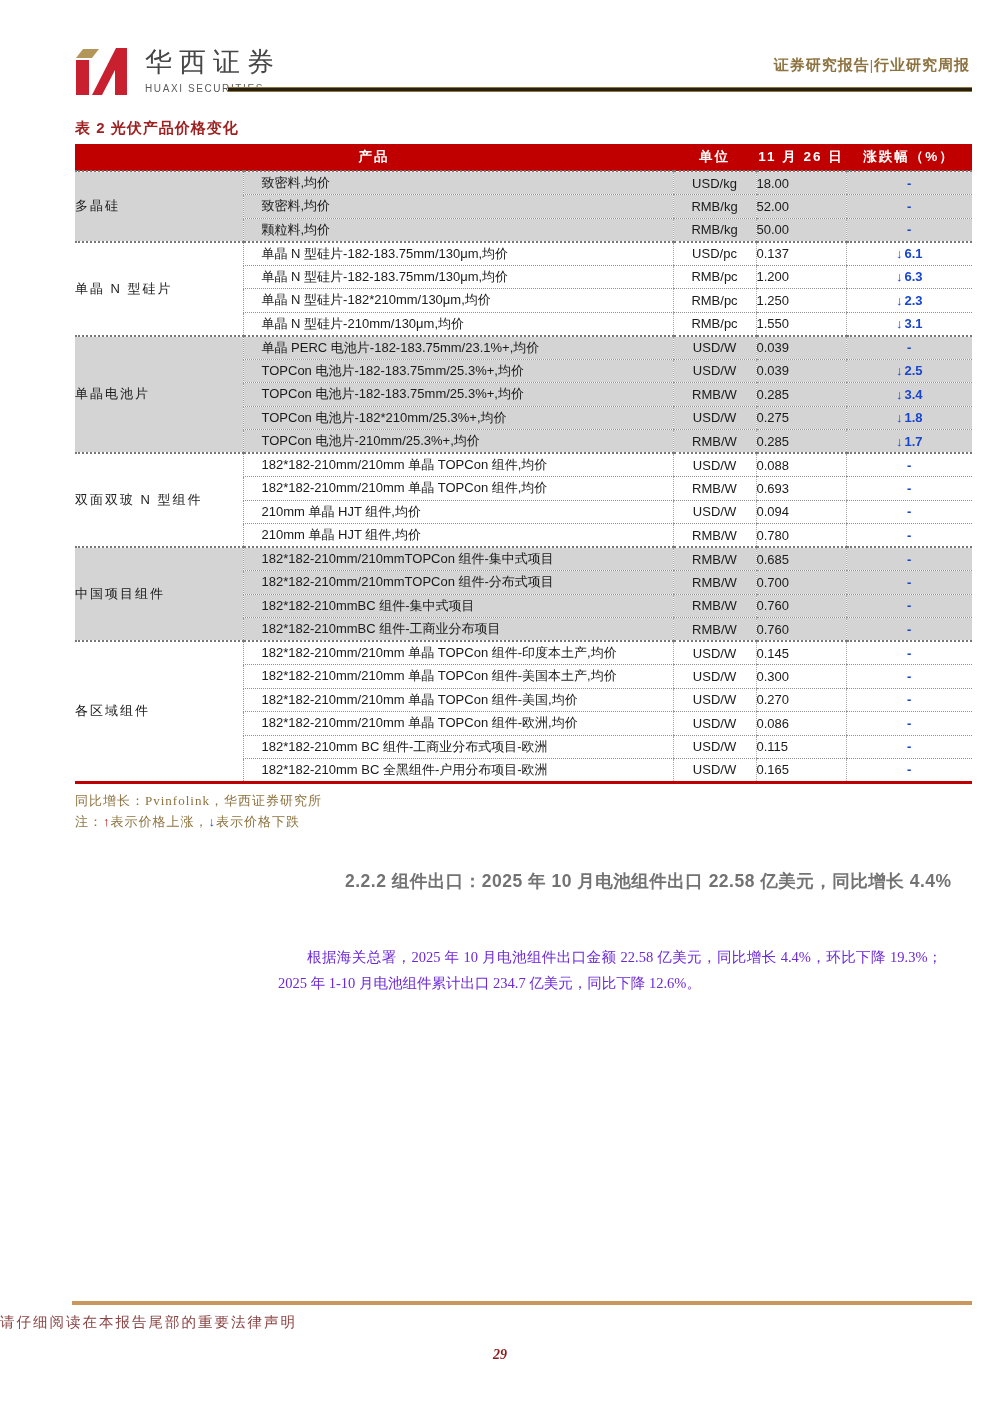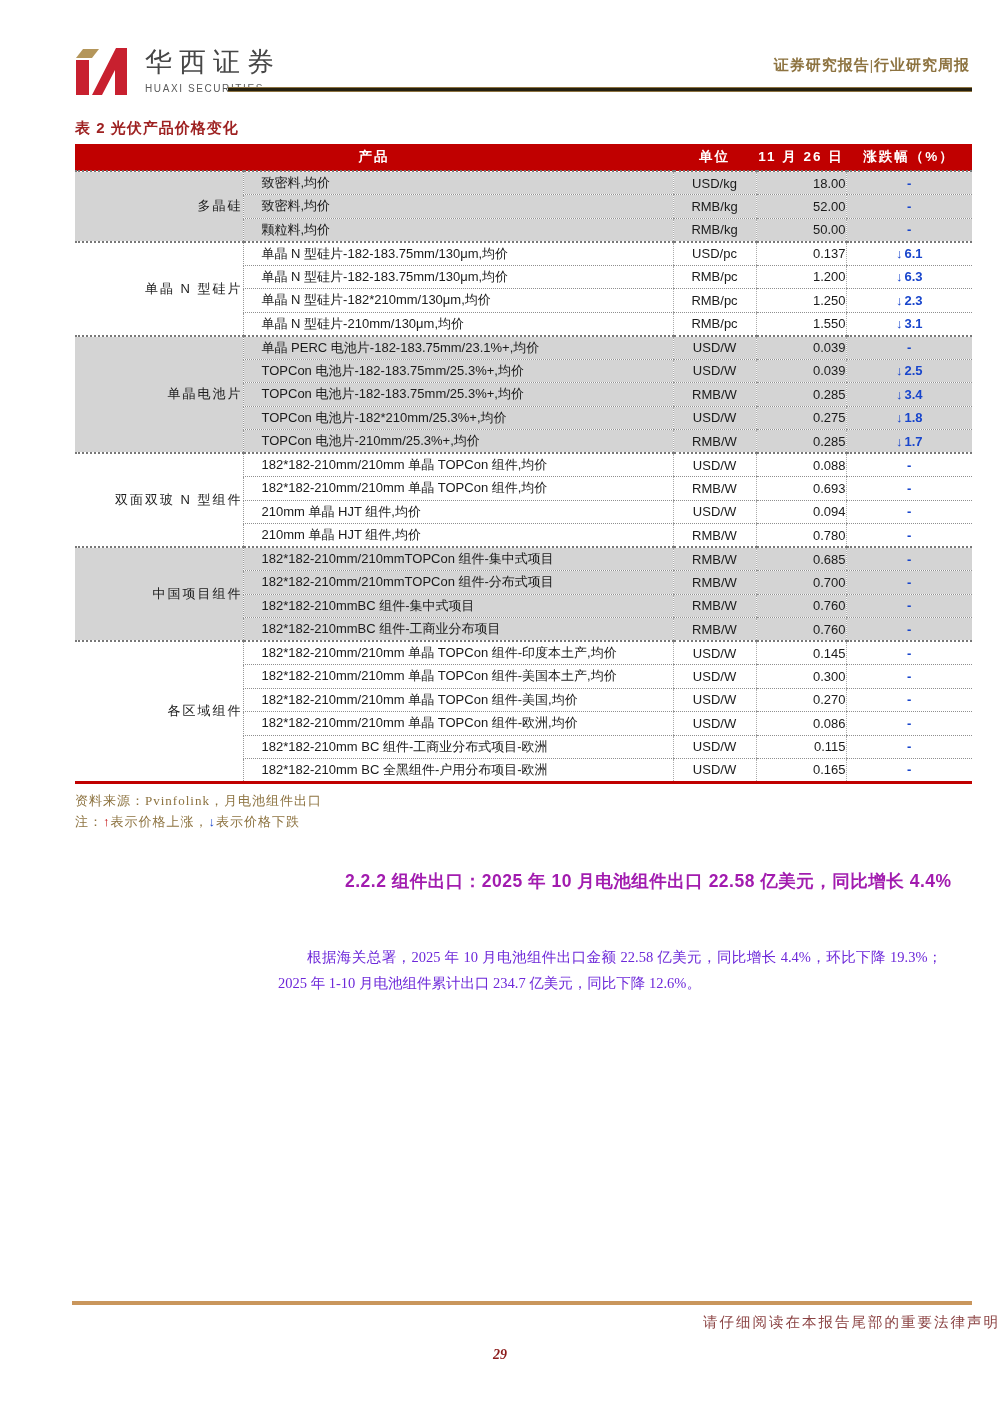--- a/index.html
+++ b/index.html
@@ -46,48 +46,48 @@
     background: #c00000; color: #ffffff; font-weight: bold;
     font-size: 13.5px; height: 27px; text-align: center; letter-spacing: 2px;
   }
   table.price td {
     height: 23.5px; font-size: 13px; color: #1a1a1a; vertical-align: middle;
     border-bottom: 1px dotted #8f8f8f; background: #ffffff;
     white-space: nowrap; overflow: hidden;
   }
   table.price td.sh { background: #d4d4d4; }
   table.price tr.section-start td { border-top: 2px dotted #777; }
-  table.price td.cat { text-align: right; letter-spacing: 2px; }
+  table.price td.cat { text-align: left; letter-spacing: 2px; }
   table.price td.prod { text-align: left; padding-left: 18px; border-left: 1px dotted #999; }
   table.price td.unit { text-align: center; border-left: 1px dotted #aaa; }
-  table.price td.price { text-align: right; border-left: 1px dotted #aaa; }
+  table.price td.price { text-align: left; border-left: 1px dotted #aaa; }
   table.price td.change { text-align: center; border-left: 1px dotted #aaa; color: #1845cc; font-weight: bold; }
   table.price td.change .arrow { font-weight: bold; margin-right: 2px; }
 
   .src-note { margin-top: 6px; font-size: 13px; color: #8d7340; font-family: "Liberation Serif", serif; letter-spacing: 1px; line-height: 21px; }
   .src-note .up { color: #c00000; font-weight: bold; }
   .src-note .down { color: #1845cc; font-weight: bold; }
 
   
   .sec-heading {
     position: absolute; left: 345px; top: 856px; width: 620px;
-    font-size: 17.5px; font-weight: bold; color: #a21caf; line-height: 51px;
+    font-size: 17.5px; font-weight: bold; color: #737373; line-height: 51px;
     letter-spacing: 0.5px;
   }
   .body-para {
     position: absolute; left: 278px; top: 944px; width: 664px;
     font-size: 14.5px; color: #6d28d9; line-height: 26px;
     text-indent: 2em; text-align: justify;
     font-family: "Liberation Serif", serif;
   }
 
   
   .footer-rule { position: absolute; left: 72px; top: 1301px; width: 900px; height: 4px; background: #c9965c; }
   .disclaimer {
-    position: absolute; left: 0; top: 1313px; width: 1000px; text-align: right;
+    position: absolute; left: 0; top: 1313px; width: 1000px; text-align: left;
     font-size: 14.5px; color: #8c4444; letter-spacing: 2px;
     font-family: "Liberation Serif", serif;
   }
   .page-num {
     position: absolute; left: 0; top: 1347px; width: 1000px; text-align: center;
     font-size: 14px; color: #8b1a1a; font-weight: bold; font-style: italic;
     font-family: "Liberation Serif", serif;
   }
 </style>
 </head>
@@ -288,21 +288,21 @@
           </tr>
           <tr>
             <td class="prod">182*182-210mm BC 全黑组件-户用分布项目-欧洲</td>
             <td class="unit">USD/W</td>
             <td class="price">0.165</td>
             <td class="change">-</td>
           </tr>
         </tbody>
     </table>
     <div class="src-note">
-      <div>资料来源：Pvinfolink，月电池组件出口</div>
+      <div>同比增长：Pvinfolink，华西证券研究所</div>
       <div>
         <span>注：</span><span class="up">↑</span><span>表示价格上涨，</span><span class="down">↓</span><span>表示价格下跌</span>
       </div>
     </div>
   </div>
 
   <div class="sec-heading">2.2.2 组件出口：2025 年 10 月电池组件出口 22.58 亿美元，同比增长 4.4%</div>
   <div class="body-para">根据海关总署，2025 年 10 月电池组件出口金额 22.58 亿美元，同比增长 4.4%，环比下降 19.3%；2025 年 1-10 月电池组件累计出口 234.7 亿美元，同比下降 12.6%。</div>
 
   <div class="footer-rule"></div>

